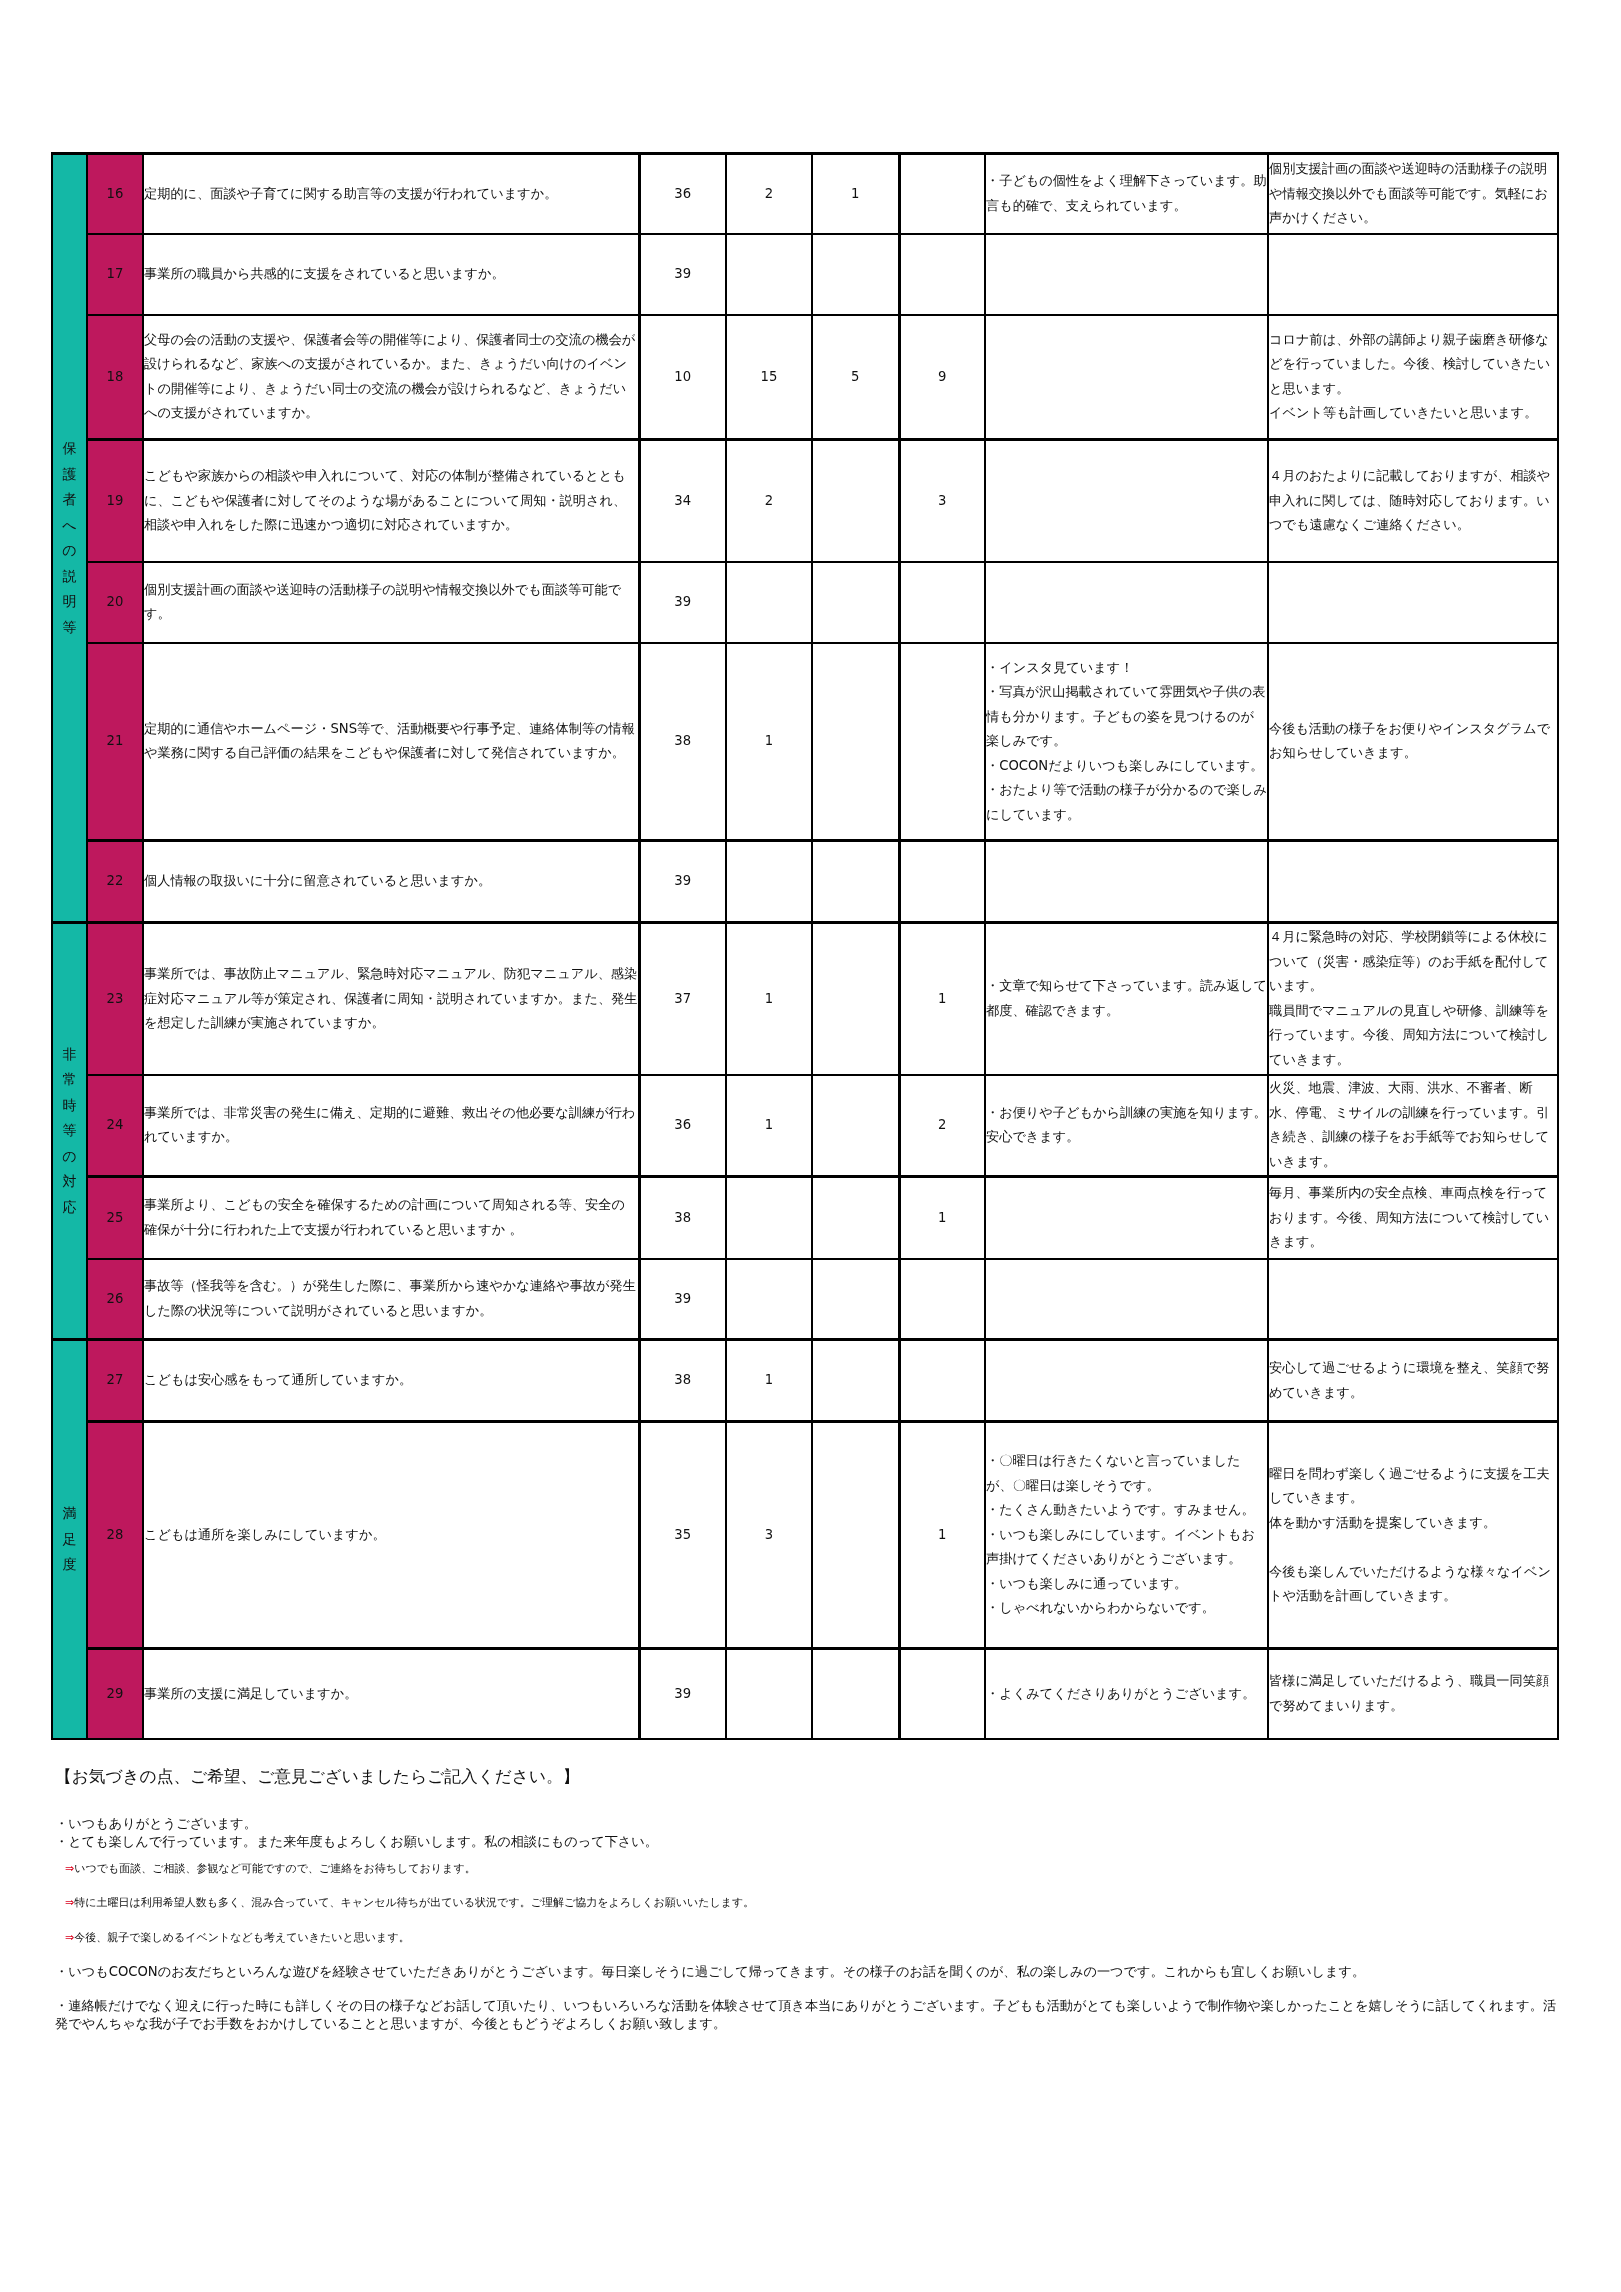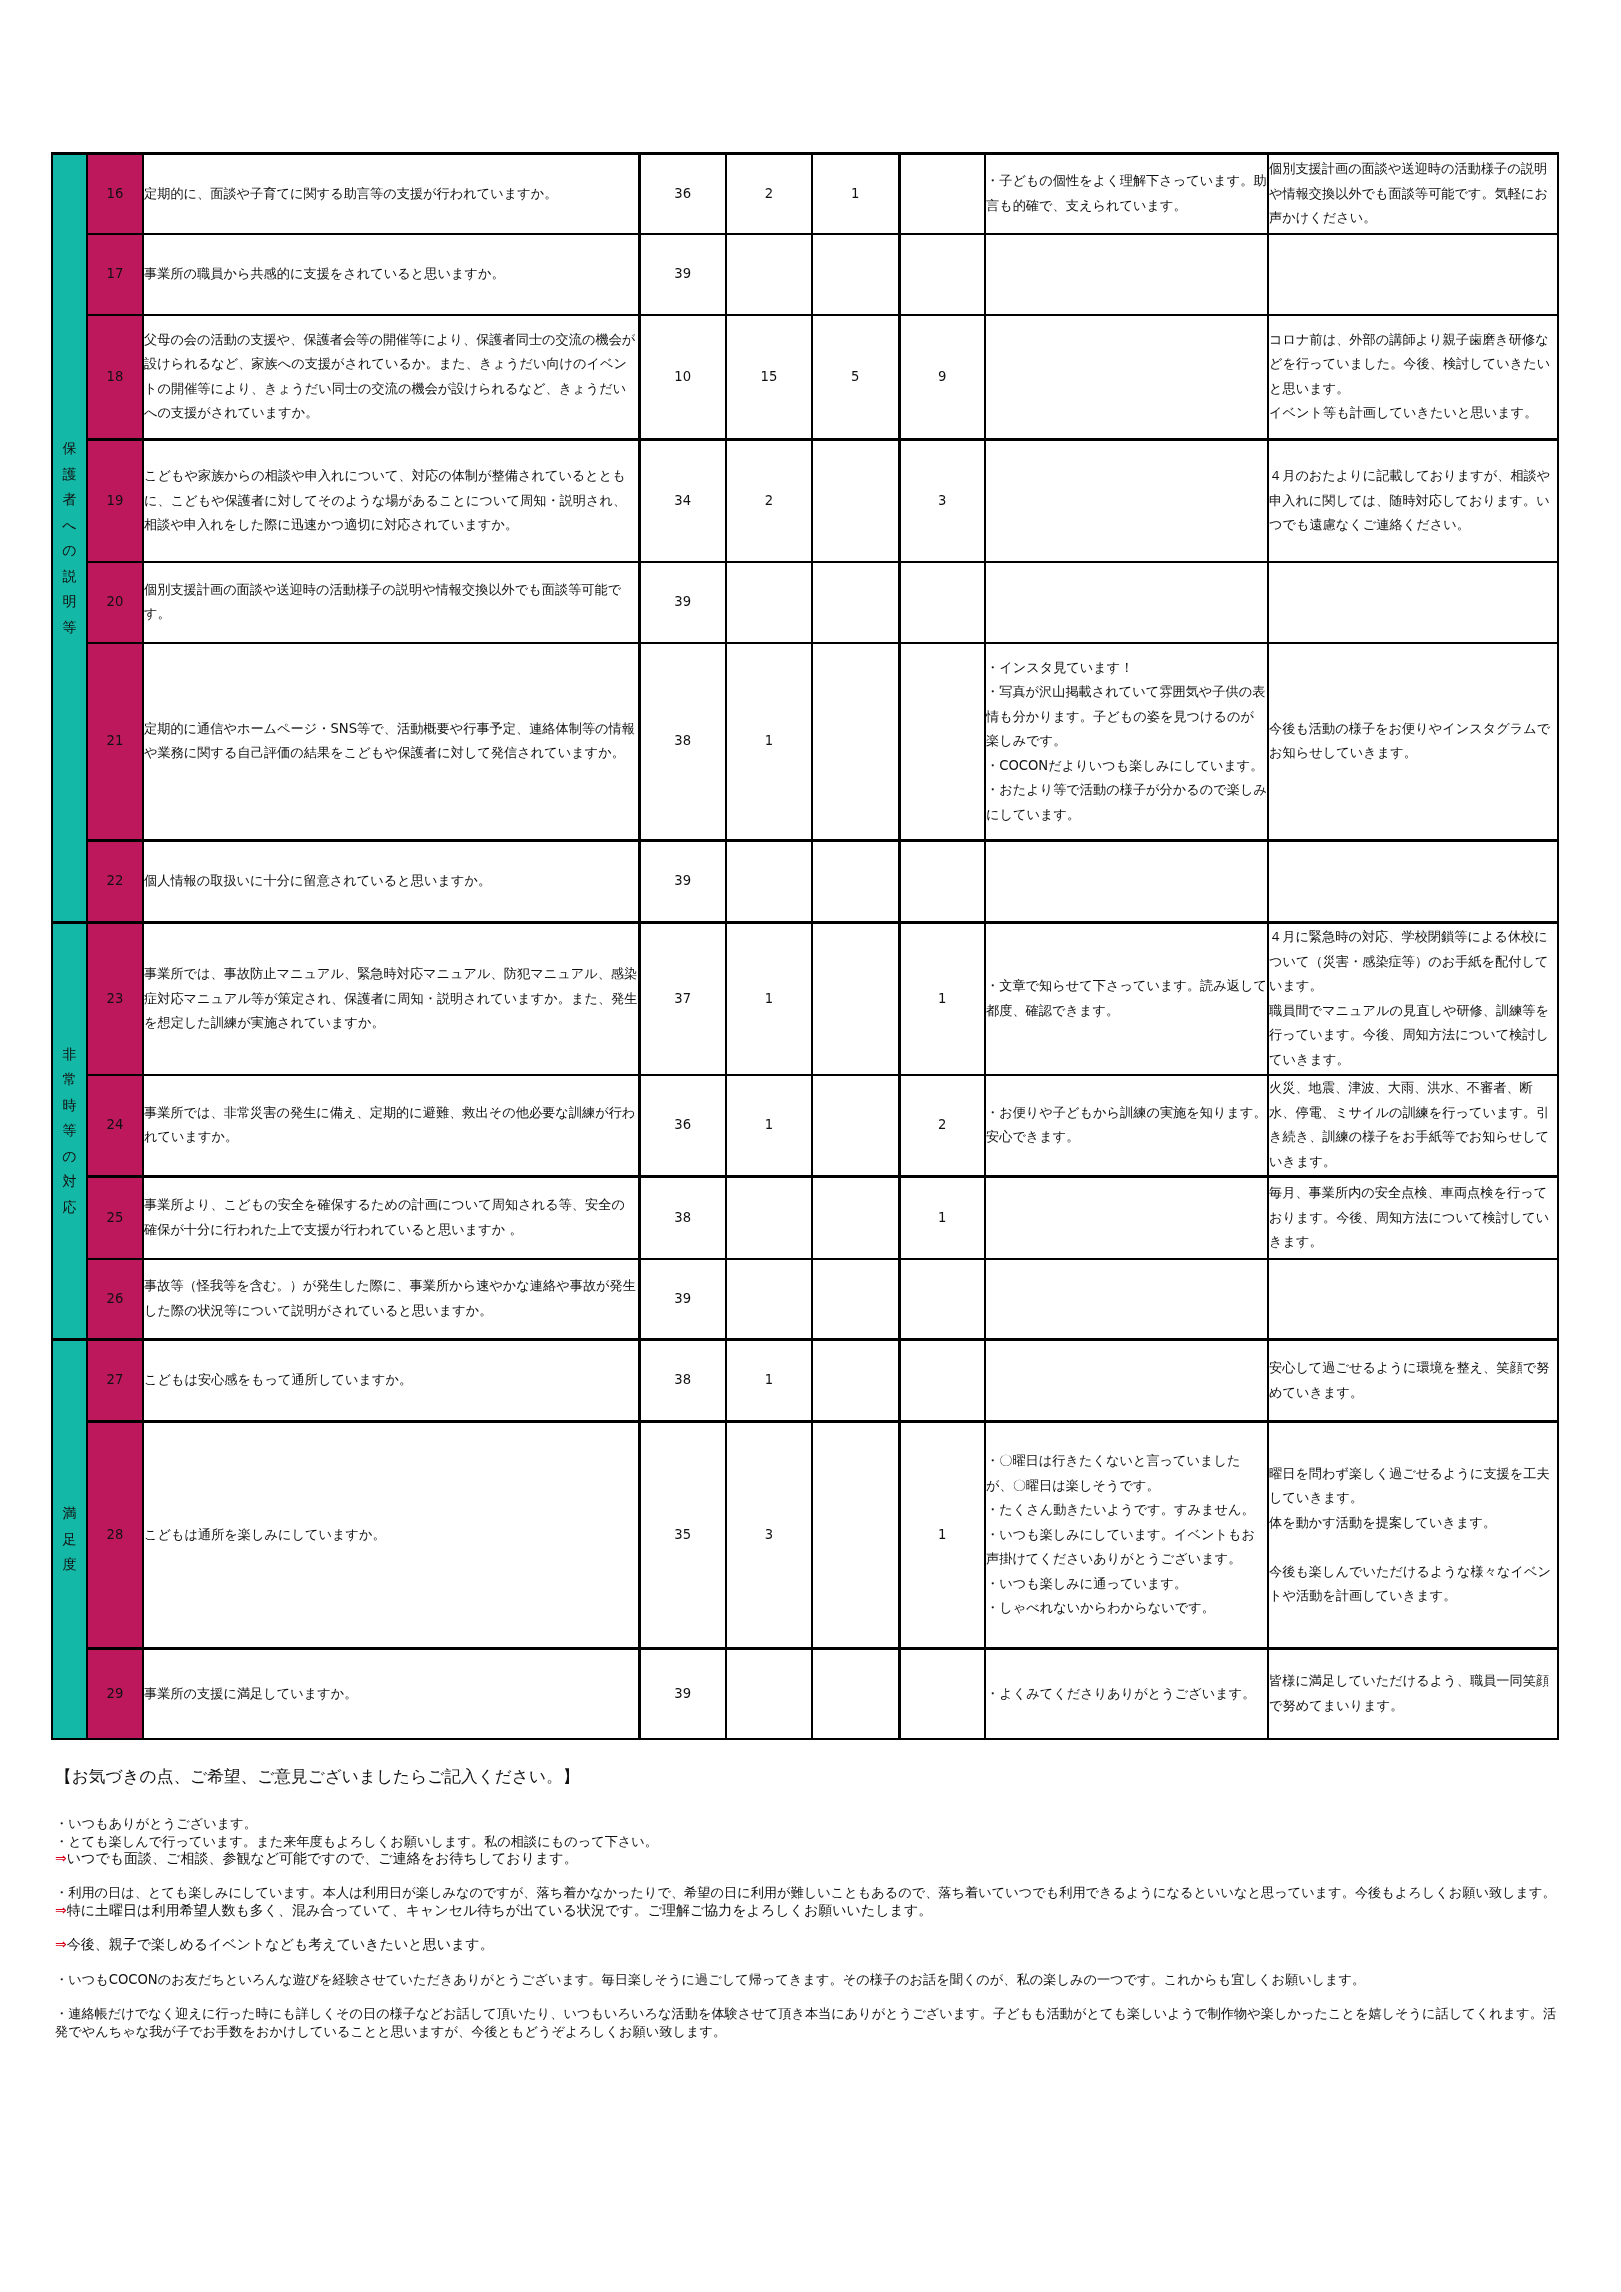--- a/index.html
+++ b/index.html
@@ -35,21 +35,21 @@
     vertical-align: top; padding: 1px 5.9px; white-space: pre-wrap; text-align: left;
   }
   td.resp { border-right: 2.9px solid #000; }
   tr.thick td { border-top: 3.9px solid #000; }
   tr.last td { border-bottom: 2.9px solid #000; }
 
   .comments { position: absolute; left: 55px; top: 1764px; width: 1509px; }
   .comments-heading { font-size: 16.7px; line-height: 25.5px; margin: 0 0 25.5px 0; }
   .comment-block { margin-bottom: 16.7px; }
   .comment-line { font-size: 13.2px; line-height: 17.6px; margin: 0; }
-  .reply-line { font-size: 14px; line-height: 17.6px; margin: 0; }
+  .reply-line { font-size: 11px; line-height: 17.6px; margin: 10px; }
   .arrow { color: #d9001b; }
 </style>
 </head>
 <body>
 
 <div class="page">
   <table class="survey">
     <colgroup>
       <col style="width:35px">
       <col style="width:56px">
@@ -222,21 +222,20 @@
 
   <div class="comments">
     <div class="comments-heading">【お気づきの点、ご希望、ご意見ございましたらご記入ください。】</div>
     <div id="comment-blocks">
         <div class="comment-block">
           <p class="comment-line">・いつもありがとうございます。</p>
           <p class="comment-line">・とても楽しんで行っています。また来年度もよろしくお願いします。私の相談にものって下さい。</p>
           <p class="reply-line"><span class="arrow" style="color: rgb(217, 0, 27);">⇒</span><span>いつでも面談、ご相談、参観など可能ですので、ご連絡をお待ちしております。</span></p>
         </div>
         <div class="comment-block">
-          <p class="comment-line">・利用の日は、とても楽しみにしています。本人は利用日が楽しみなのですが、落ち着かなかったりで、希望の日に利用が難しいこともあるので、落ち着いていつでも利用できるようになるといいなと思っています。今後もよろしくお願い致します。</p>
           <p class="reply-line"><span class="arrow" style="color: rgb(217, 0, 27);">⇒</span><span>特に土曜日は利用希望人数も多く、混み合っていて、キャンセル待ちが出ている状況です。ご理解ご協力をよろしくお願いいたします。</span></p>
         </div>
         <div class="comment-block">
           <p class="reply-line"><span class="arrow" style="color: rgb(217, 0, 27);">⇒</span><span>今後、親子で楽しめるイベントなども考えていきたいと思います。</span></p>
         </div>
         <div class="comment-block">
           <p class="comment-line">・いつもCOCONのお友だちといろんな遊びを経験させていただきありがとうございます。毎日楽しそうに過ごして帰ってきます。その様子のお話を聞くのが、私の楽しみの一つです。これからも宜しくお願いします。</p>
         </div>
         <div class="comment-block">
           <p class="comment-line">・連絡帳だけでなく迎えに行った時にも詳しくその日の様子などお話して頂いたり、いつもいろいろな活動を体験させて頂き本当にありがとうございます。子どもも活動がとても楽しいようで制作物や楽しかったことを嬉しそうに話してくれます。活発でやんちゃな我が子でお手数をおかけしていることと思いますが、今後ともどうぞよろしくお願い致します。</p>

